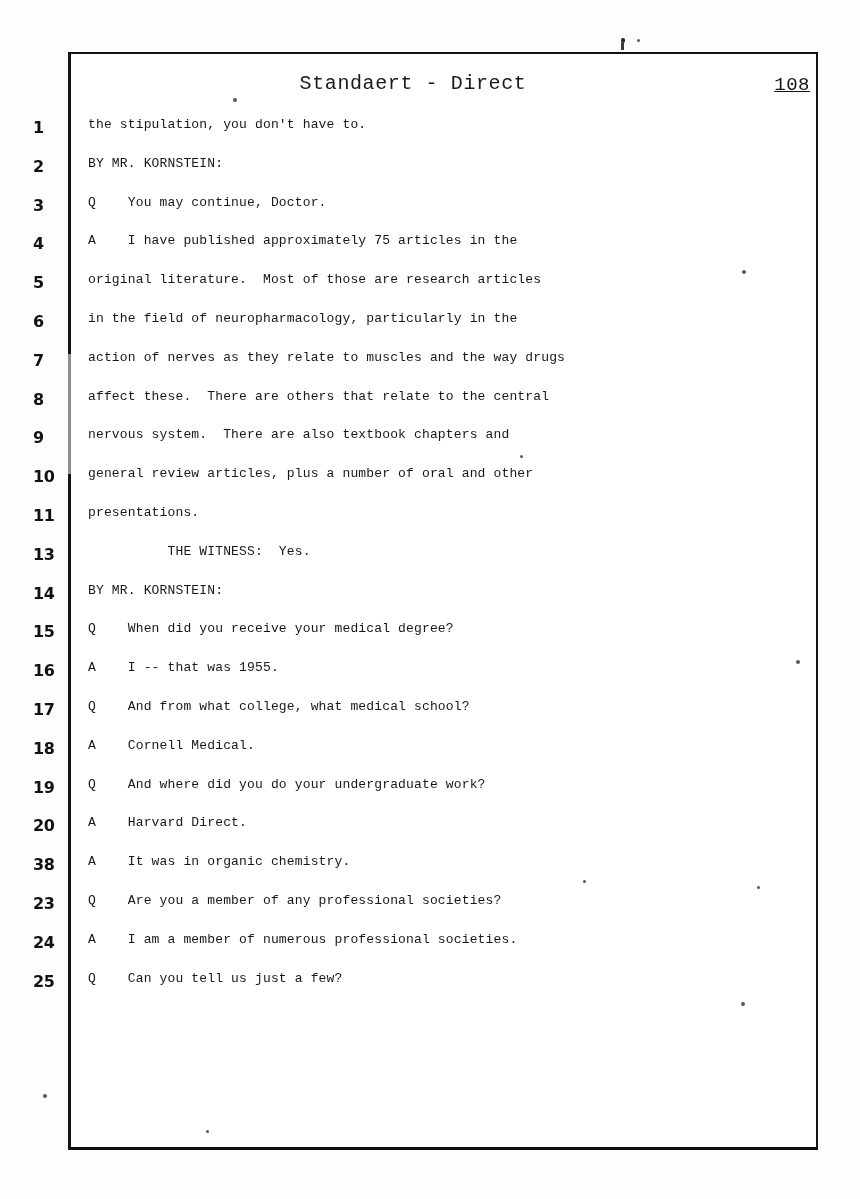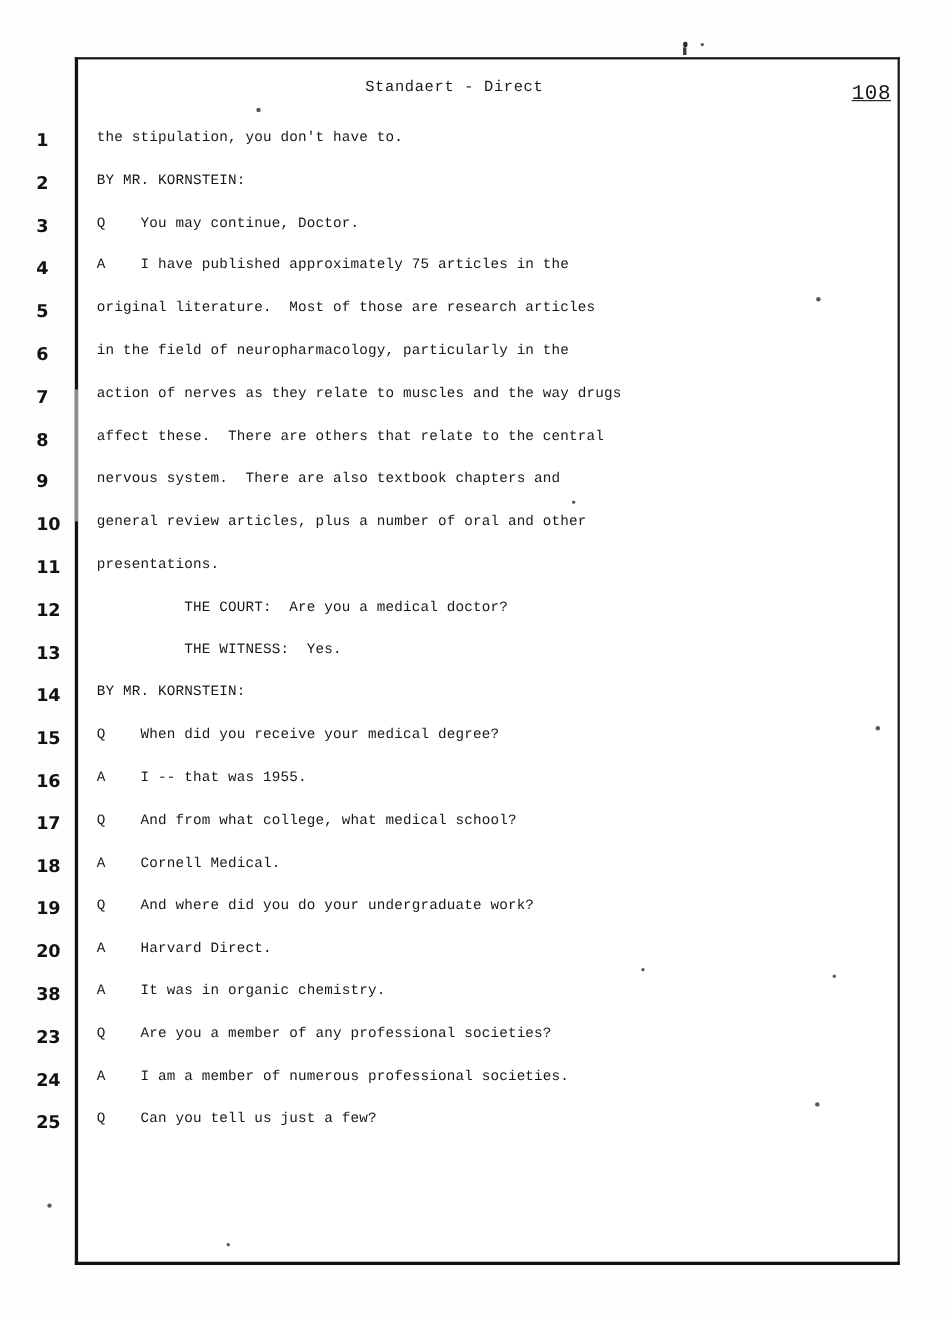--- a/index.html
+++ b/index.html
@@ -70,21 +70,21 @@
     top: 72px;
     width: 750px;
     height: 34px;
   }
   #case-heading {
     position: absolute;
     left: 0;
     top: 0;
     width: 690px;
     text-align: center;
-    font-size: 14px;
+    font-size: 20px;
     letter-spacing: 0.6px;
     color: #1a1a1a;
     white-space: pre;
   }
   #page-number {
     position: absolute;
     right: 8px;
     top: 2px;
     font-size: 19px;
     letter-spacing: 0.5px;
@@ -193,24 +193,20 @@
         <span class="line-number">9</span>
         <span class="line-text">nervous system.  There are also textbook chapters and</span>
       </div>
       <div class="transcript-line">
         <span class="line-number">10</span>
         <span class="line-text">general review articles, plus a number of oral and other</span>
       </div>
       <div class="transcript-line">
         <span class="line-number">11</span>
         <span class="line-text">presentations.</span>
-      </div>
-      <div class="transcript-line">
-        <span class="line-number">12</span>
-        <span class="line-text">          THE COURT:  Are you a medical doctor?</span>
       </div>
       <div class="transcript-line">
         <span class="line-number">13</span>
         <span class="line-text">          THE WITNESS:  Yes.</span>
       </div>
       <div class="transcript-line">
         <span class="line-number">14</span>
         <span class="line-text">BY MR. KORNSTEIN:</span>
       </div>
       <div class="transcript-line">

